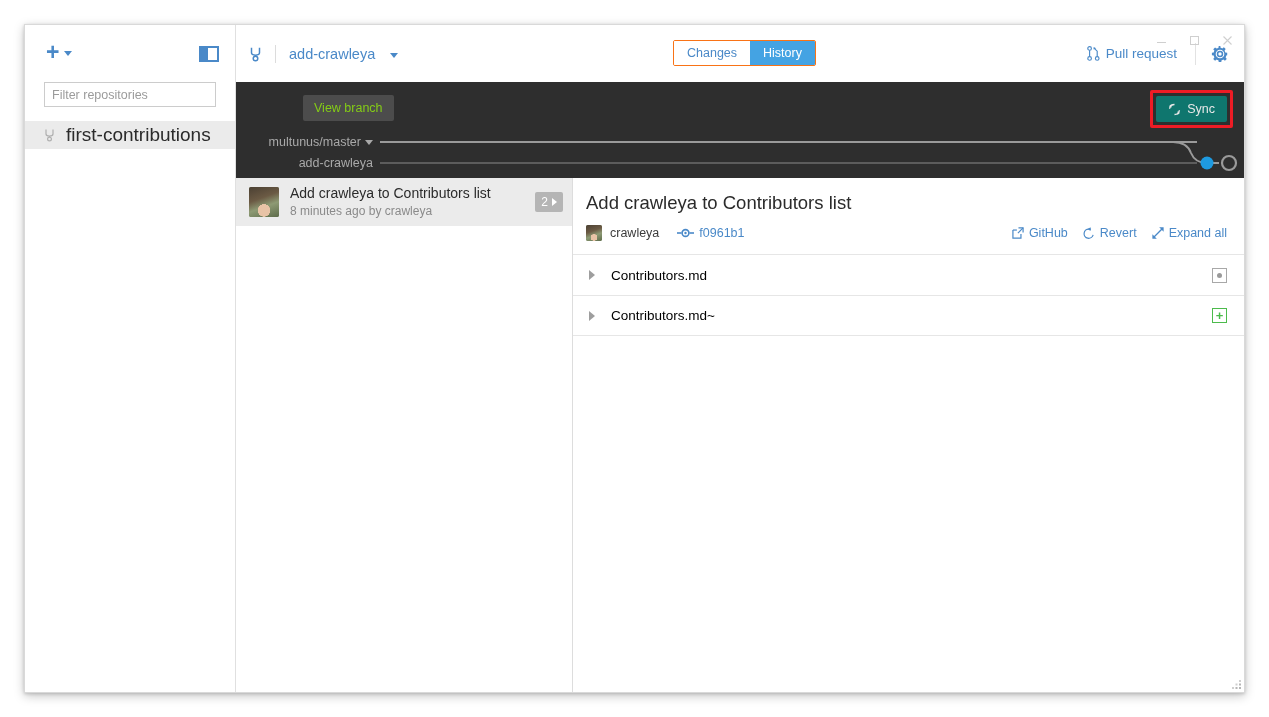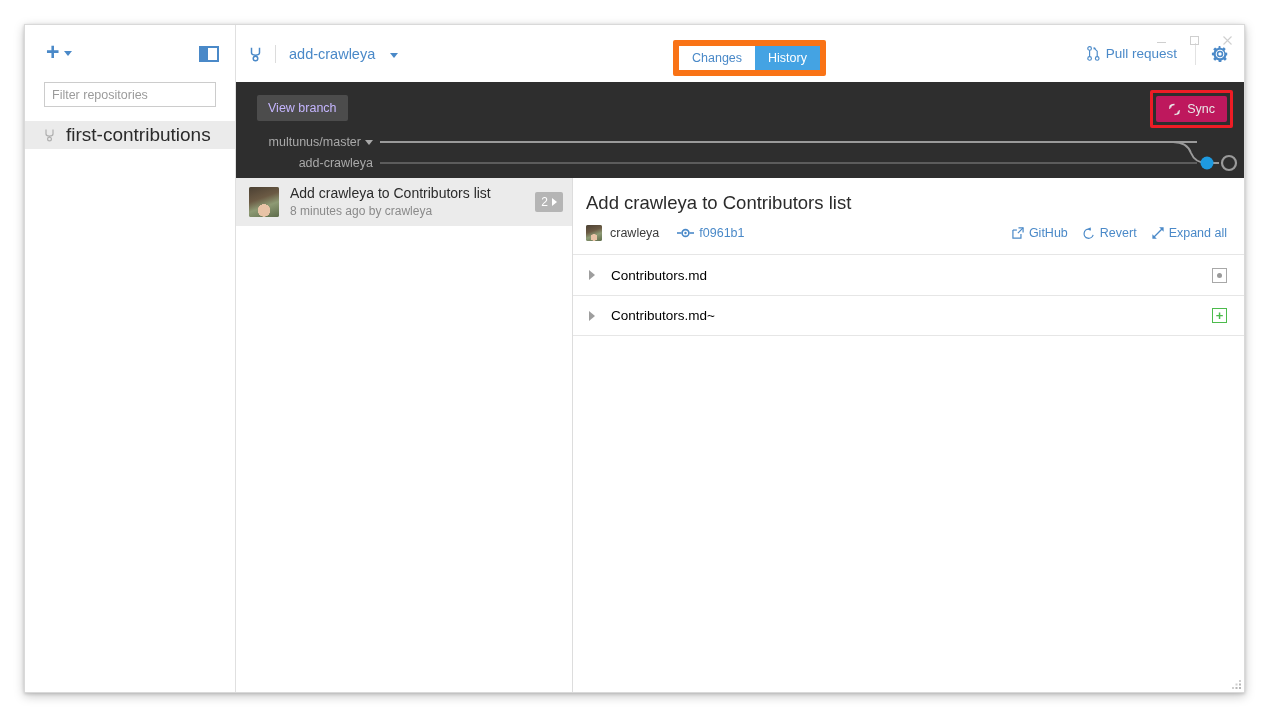--- a/index.html
+++ b/index.html
@@ -177,21 +177,21 @@
     border-top: 5px solid #4a89c8;
     margin-left: 2px;
     margin-top: 3px;
   }
 
   .tab-group {
     position: absolute;
     left: 437px;
     top: 15px;
     display: flex;
-    border: 6px solid #f97316;
+    border: 1px solid #f97316;
     border-radius: 2px;
     overflow: hidden;
   }
   .tab {
     padding: 0 13px;
     height: 24px;
     line-height: 24px;
     font-size: 12.5px;
     color: #4a89c8;
     background: #ffffff;
@@ -253,33 +253,34 @@
     border-radius: 2px;
     cursor: pointer;
     box-sizing: border-box;
   }
   .dbtn.disabled {
     background: #3a3a3a;
     color: #7e7e7e;
   }
   .dbtn.normal {
     background: #4c4c4c;
-    color: #c4b5fd;
+    color: #84cc16;
+    margin-left: 46px;
   }
   .sync-wrap {
     position: absolute;
     right: 11px;
     top: 8px;
     border: 3px solid #ee1c25;
     padding: 3px;
     border-radius: 2px;
   }
   .sync-btn {
     height: 26px;
-    background: #be185d;
+    background: #0f766e;
     color: #e8e8e8;
     display: flex;
     align-items: center;
     gap: 6px;
     padding: 8px 12px;
     font-size: 12.5px;
     border-radius: 2px;
     cursor: pointer;
     box-sizing: border-box;
   }

